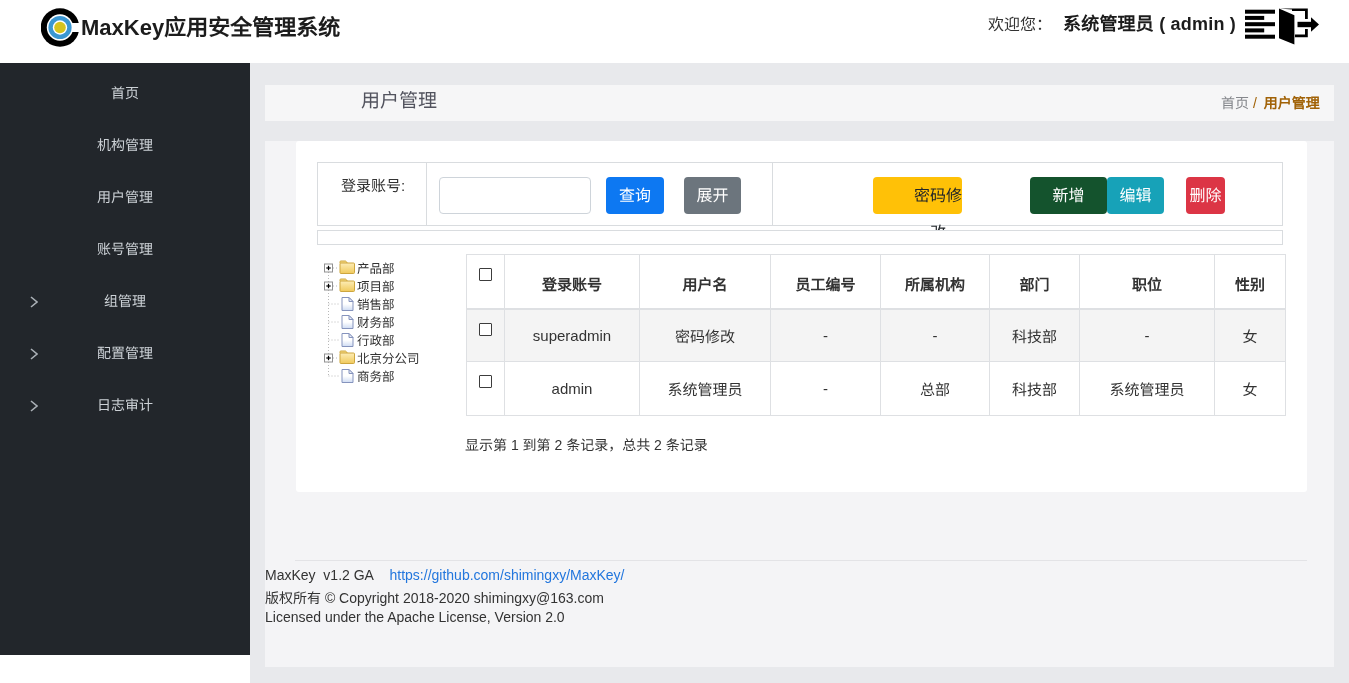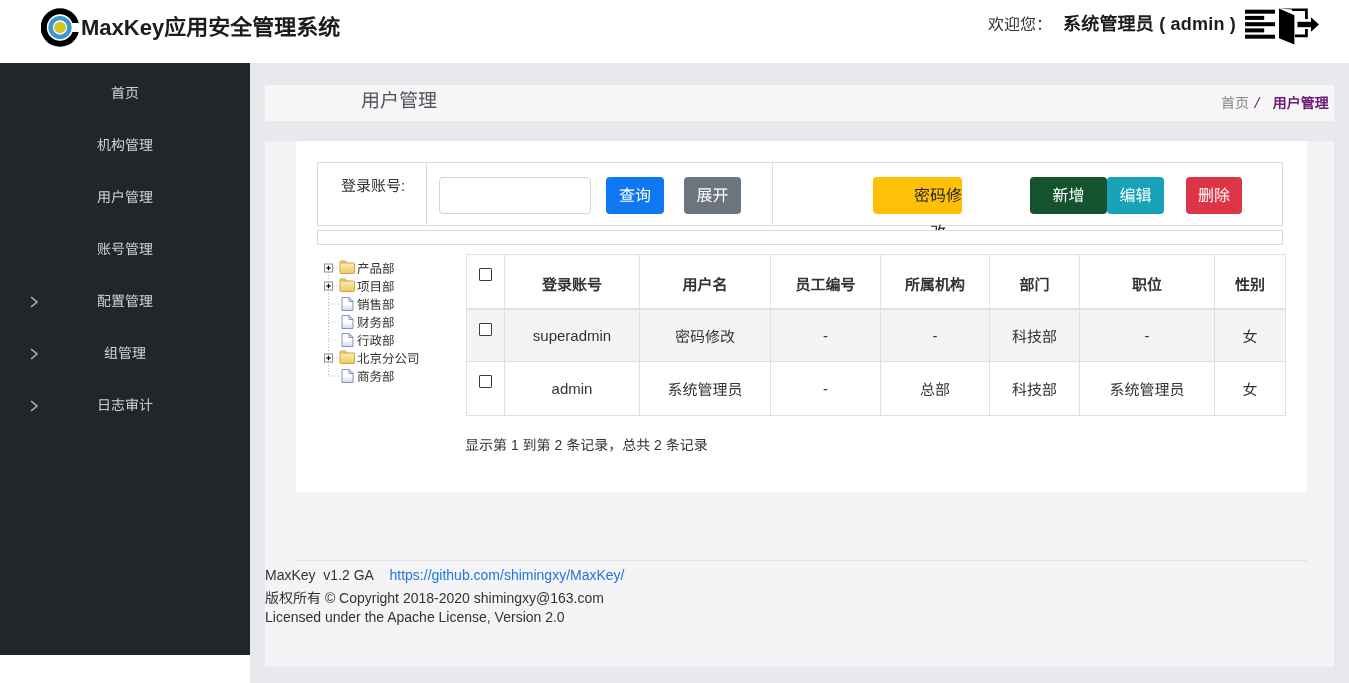--- a/index.html
+++ b/index.html
@@ -28,21 +28,21 @@
 #slabel { position:absolute; left:341px; top:174px; font-size:15px; color:#333; }
 #sdiv1 { position:absolute; left:426px; top:162px; width:1px; height:64px; background:#d9dcdf; }
 #sdiv2 { position:absolute; left:772px; top:162px; width:1px; height:64px; background:#d9dcdf; }
 #sinput { position:absolute; left:439px; top:177px; width:152px; height:37px; border:1px solid #ced4da; border-radius:4px; background:#fff; }
 .btn { position:absolute; top:177px; height:37px; border-radius:4px; color:#fff; font-size:16px; text-align:center; line-height:37px; }
 #b-query { left:606px; width:58px; background:#0d78f2; }
 #b-expand { left:684px; width:57px; background:#6c757d; }
 #b-pwd { left:873px; width:89px; background:#ffc107; color:#212529;padding-left:41px; }
 #b-new { left:1030px; width:77px; background:#14532d; }
 #b-edit { left:1107px; width:57px; background:#17a2b8; }
-#b-del { left:1186px; width:56px; background:#dc3545; }
+#b-del { left:1186px; width:39px; background:#dc3545; }
 #tbox { position:absolute; left:317px; top:230px; width:966px; height:15px; border:1px solid #d9dcdf; background:#fff; }
 
 #tree { position:absolute; left:317px; top:255px; }
 
 #tblwrap { position:absolute; left:466px; top:254px; }
 table.grid { border-collapse:collapse; table-layout:fixed; }
 table.grid td, table.grid th { border:1px solid #dee0e3; font-size:15px; color:#333; text-align:center; vertical-align:middle; }
 table.grid th { height:54px; font-weight:bold; border-bottom:2px solid #dee0e3; padding-top:4px;border-radius:6px; }
 .cbcell { vertical-align:top !important; padding-top:12px !important; }
 tr.r1 td { height:53px; background:#f4f4f4; }
@@ -90,32 +90,32 @@
     </g>
   </svg>
 </div>
 <div id="side">
   <div class="mi">首页</div>
   <div class="mi">机构管理</div>
   <div class="mi">用户管理</div>
   <div class="mi">账号管理</div>
   <div class="mi"><svg class="chev" width="8" height="12" viewBox="0 0 8 12">
         <path d="M1 1 L7 6 L1 11" stroke="#aab0b6" stroke-width="1.6" fill="none"></path>
-      </svg>配置管理</div>
+      </svg>组管理</div>
   <div class="mi"><svg class="chev" width="8" height="12" viewBox="0 0 8 12">
         <path d="M1 1 L7 6 L1 11" stroke="#aab0b6" stroke-width="1.6" fill="none"></path>
-      </svg>组管理</div>
+      </svg>配置管理</div>
   <div class="mi"><svg class="chev" width="8" height="12" viewBox="0 0 8 12">
         <path d="M1 1 L7 6 L1 11" stroke="#aab0b6" stroke-width="1.6" fill="none"></path>
       </svg>日志审计</div>
 </div>
 <div id="main"></div>
 <div id="bcbar"></div>
 <div id="btitle">用户管理</div>
-<div class="bc" style="left:1221px; color:#85878c;">首页 <span style="color:#701a75;font-family:Liberation Mono, monospace;">/ <b style="margin-left:3px;">用户管理</b></span></div>
+<div class="bc" style="left:1221px; color:#85878c;">首页 <span style="color:#a16207;">/ <b style="margin-left:3px;">用户管理</b></span></div>
 <div id="sect"></div>
 <div id="card"></div>
 <div id="sbox"></div>
 <div id="slabel">登录账号:</div>
 <div id="sdiv1"></div>
 <div id="sdiv2"></div>
 <div id="sinput"></div>
 <div class="btn" id="b-query">查询</div>
 <div class="btn" id="b-expand">展开</div>
 <div class="btn" id="b-pwd">密码修改</div>

